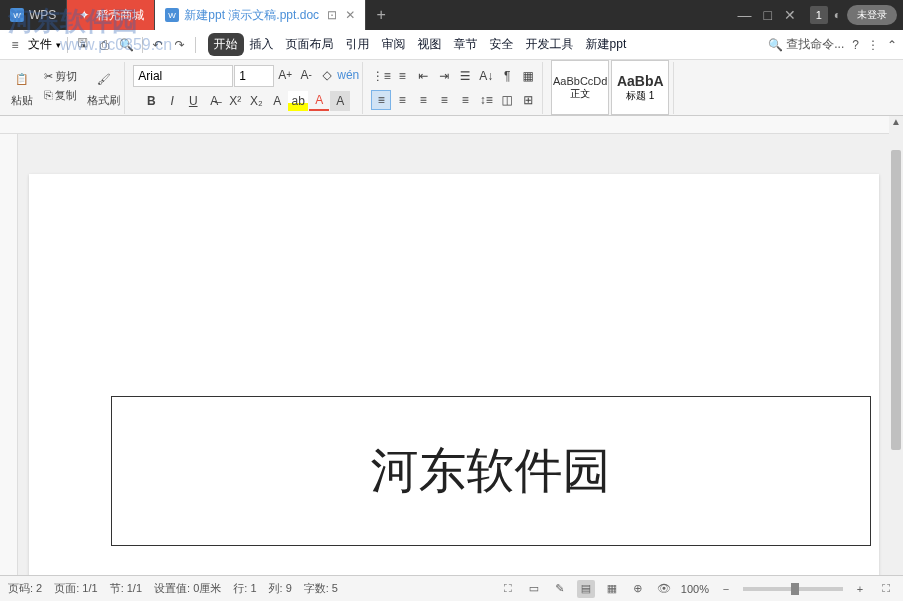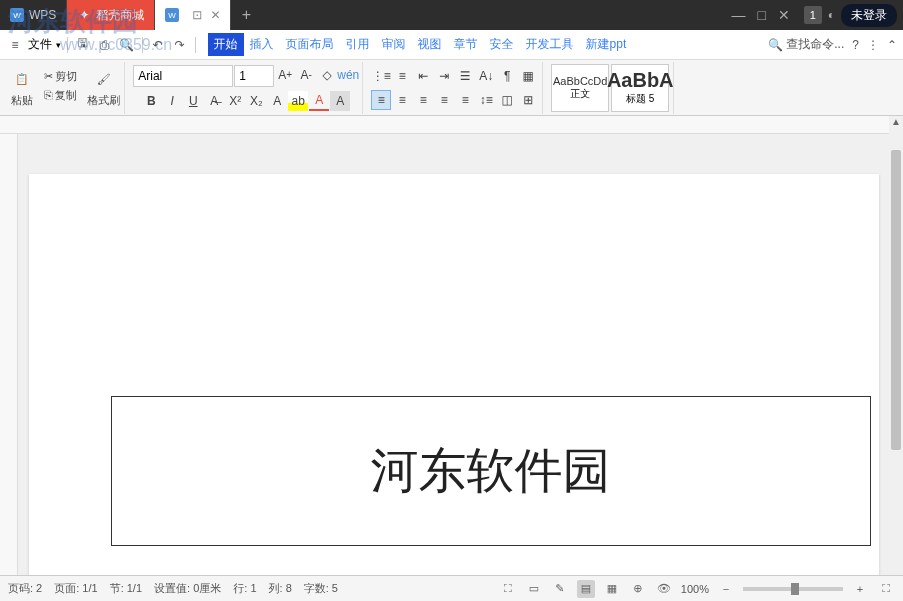--- a/index.html
+++ b/index.html
@@ -6,50 +6,50 @@
 body { width: 903px; height: 601px; background: #fff; overflow: hidden; position: relative; font-size: 12px; }
 
 .titlebar { height: 30px; background: #2d2d2d; display: flex; align-items: center; }
 .tab { height: 30px; display: flex; align-items: center; padding: 0 10px; color: #ccc; font-size: 12px; border-right: 1px solid #444; cursor: pointer; }
 .tab.active { background: #fff; color: #4a8fd8; }
 .tab-icon { width: 14px; height: 14px; margin-right: 5px; display: inline-flex; align-items: center; justify-content: center; }
 .tab-close { margin-left: 8px; color: #888; cursor: pointer; }
 .tab-add { width: 30px; text-align: center; color: #aaa; cursor: pointer; font-size: 16px; }
 .titlebar-right { margin-left: auto; display: flex; align-items: center; gap: 6px; padding-right: 6px; }
 .badge-num { width: 18px; height: 18px; background: #555; color: #fff; border-radius: 2px; display: flex; align-items: center; justify-content: center; font-size: 11px; }
-.login-btn { background: #0f172a; color: #fff; padding: 3px 10px; border-radius: 10px; font-size: 12px; cursor: pointer; }
+.login-btn { background: #737373; color: #fff; padding: 3px 10px; border-radius: 10px; font-size: 10px; cursor: pointer; }
 .win-btns { display: flex; gap: 12px; color: #aaa; margin-right: 8px; }
 .win-btn { cursor: pointer; font-size: 14px; }
 
 .menubar { height: 30px; background: #fff; border-bottom: 1px solid #ddd; display: flex; align-items: center; padding: 0 6px; }
 .menu-left { display: flex; align-items: center; gap: 4px; }
 .menu-icon { width: 18px; height: 18px; display: flex; align-items: center; justify-content: center; color: #555; cursor: pointer; }
 .menu-sep { width: 1px; height: 16px; background: #ccc; margin: 0 2px; }
 .menu-tabs { display: flex; margin-left: 10px; }
-.menu-tab { padding: 3px 6px; color: #3b82f6; cursor: pointer; font-size: 12px; }
-.menu-tab.active { background: #1d4ed8; color: #fff; }
+.menu-tab { padding: 3px 6px; color: #0f172a; cursor: pointer; font-size: 12px; }
+.menu-tab.active { background: #404040; color: #fff; border-radius: 6px; }
 .menu-right { margin-left: auto; display: flex; align-items: center; gap: 8px; color: #555; }
 .search-cmd { display: flex; align-items: center; gap: 3px; cursor: pointer; }
 
 .ribbon { height: 56px; background: #f5f5f5; border-bottom: 1px solid #ccc; display: flex; align-items: center; padding: 2px 6px; gap: 4px; overflow: hidden; }
 .ribbon-group { display: flex; flex-direction: column; align-items: center; padding: 0 4px; border-right: 1px solid #ddd; height: 52px; justify-content: center; }
 .ribbon-group.row { flex-direction: row; gap: 2px; }
 .rb-btn { display: flex; align-items: center; gap: 2px; padding: 2px 4px; color: #444; cursor: pointer; font-size: 11px; }
 .rb-btn-v { display: flex; flex-direction: column; align-items: center; gap: 2px; cursor: pointer; font-size: 11px; color: #444; }
 .rb-icon { width: 16px; height: 16px; display: inline-flex; align-items: center; justify-content: center; }
 .rb-icon-lg { width: 24px; height: 24px; }
 .font-select { height: 22px; border: 1px solid #ccc; background: #fff; padding: 0 4px; font-size: 12px; }
 .font-name { width: 100px; }
 .font-size { width: 40px; }
 .fmt-row { display: flex; gap: 1px; }
 .fmt-btn { width: 20px; height: 20px; display: flex; align-items: center; justify-content: center; cursor: pointer; color: #444; font-size: 12px; }
 .fmt-btn.active { background: #d0e3f5; border: 1px solid #7ab3e8; }
-.style-box { width: 58px; height: 48px; border: 1px solid #ccc; background: #fff; display: flex; flex-direction: column; align-items: center; justify-content: center; cursor: pointer; font-size: 10px; }
+.style-box { width: 58px; height: 55px; border: 1px solid #ccc; background: #fff; display: flex; flex-direction: column; align-items: center; justify-content: center; cursor: pointer; font-size: 10px; }
 .style-preview { font-size: 11px; color: #333; }
-.style-preview.big { font-size: 20px; font-weight: bold; }
+.style-preview.big { font-size: 14px; font-weight: bold; }
 
 .ruler-h { height: 18px; background: #f8f8f8; border-bottom: 1px solid #ddd; position: relative; }
 .ruler-v { width: 18px; background: #f8f8f8; border-right: 1px solid #ddd; position: absolute; left: 0; top: 134px; bottom: 26px; }
 
 .doc-area { position: absolute; left: 18px; right: 14px; top: 134px; bottom: 26px; background: #f0f0f0; overflow: auto; }
 .page { width: 850px; min-height: 600px; background: #fff; margin: 40px auto 0; box-shadow: 0 1px 3px rgba(0,0,0,0.15); position: relative; }
 .textbox { position: absolute; left: 82px; top: 222px; width: 760px; height: 150px; border: 1px solid #333; display: flex; align-items: center; justify-content: center; }
 .textbox-text { font-size: 48px; font-family: "SimSun", serif; color: #222; }
 
 .scrollbar-v { position: absolute; right: 0; top: 116px; bottom: 26px; width: 14px; background: #f0f0f0; }
@@ -86,20 +86,21 @@
     <span class="tab-icon">✦</span>
     <span>稻壳商城</span>
   </div>
   <div class="tab active">
     <span class="tab-icon">
         <svg width="14" height="14">
           <rect width="14" height="14" rx="2" fill="#4a8fd8"></rect>
           <text x="7" y="10" text-anchor="middle" fill="#fff" font-size="8">W</text>
         </svg>
       </span>
+    <span>新建ppt 演示文稿.ppt.doc</span>
     <span style="margin-left:8px;color:#888">⊡</span>
     <span class="tab-close">✕</span>
   </div>
   <div class="tab-add">+</div>
   <div class="titlebar-right">
     <div class="win-btns">
       <span class="win-btn">—</span>
       <span class="win-btn">□</span>
       <span class="win-btn">✕</span>
     </div>
@@ -219,21 +220,21 @@
       <span class="fmt-btn">⊞</span>
     </div>
   </div>
   <div class="ribbon-group row">
     <div class="style-box">
       <div class="style-preview">AaBbCcDd</div>
       <div>正文</div>
     </div>
     <div class="style-box">
       <div class="style-preview big">AaBbA</div>
-      <div>标题 5</div>
+      <div>标题 1</div>
     </div>
   </div>
 </div>
 
 <div class="ruler-h"></div>
 <div class="ruler-v"></div>
 
 <div class="doc-area">
   <div class="page">
     <div class="textbox">
@@ -246,21 +247,21 @@
   <div class="sb-arrow">▲</div>
   <div class="sb-thumb"></div>
 </div>
 
 <div class="statusbar">
   <span>页码: 2</span>
   <span>页面: 1/1</span>
   <span>节: 1/1</span>
   <span>设置值: 0厘米</span>
   <span>行: 1</span>
-  <span>列: 8</span>
+  <span>列: 9</span>
   <span>字数: 5</span>
   <div class="sb-right">
     <span class="sb-icon">⛶</span>
     <span class="sb-icon">▭</span>
     <span class="sb-icon">✎</span>
     <span class="sb-icon active">▤</span>
     <span class="sb-icon">▦</span>
     <span class="sb-icon">⊕</span>
     <span class="sb-icon">👁</span>
     <span>100%</span>

